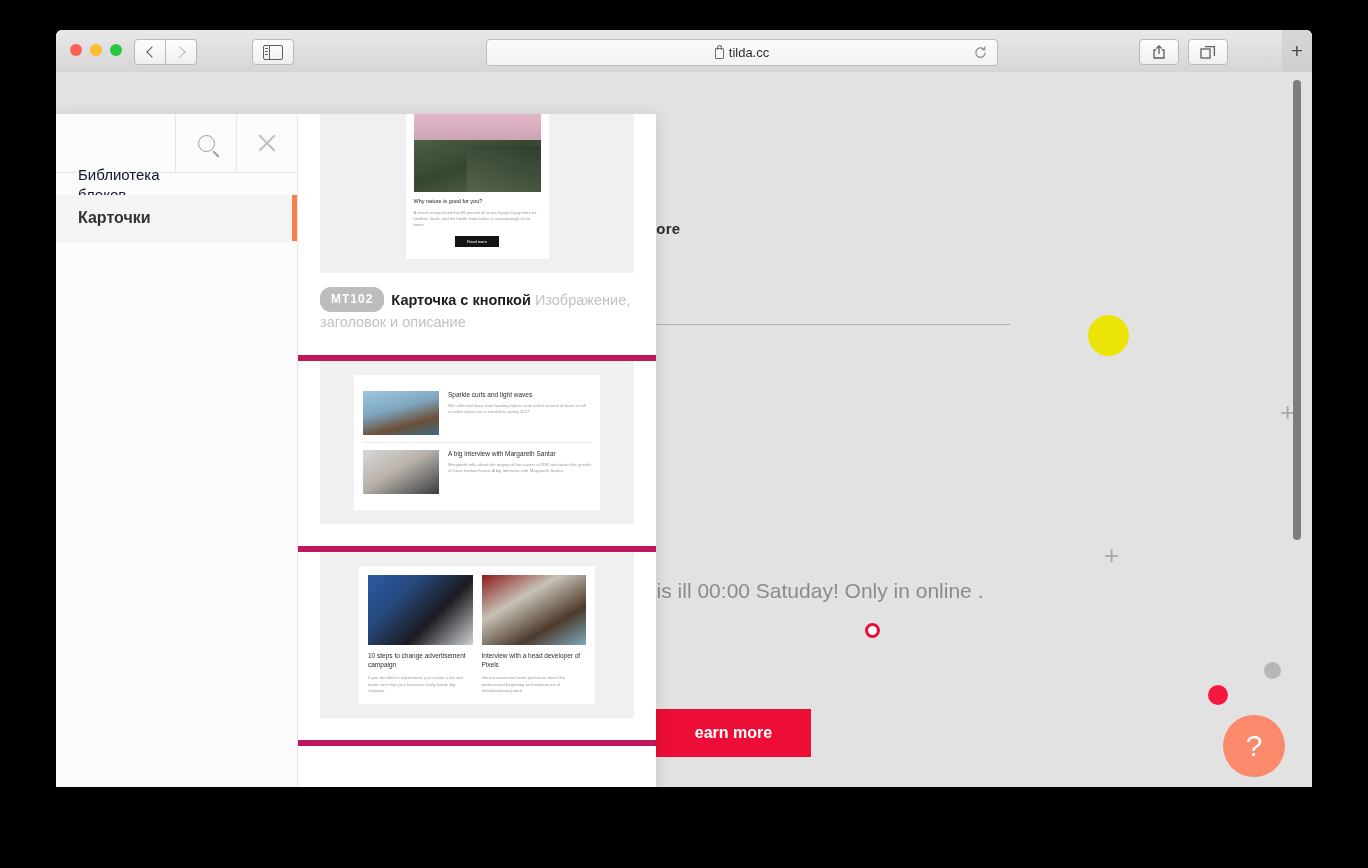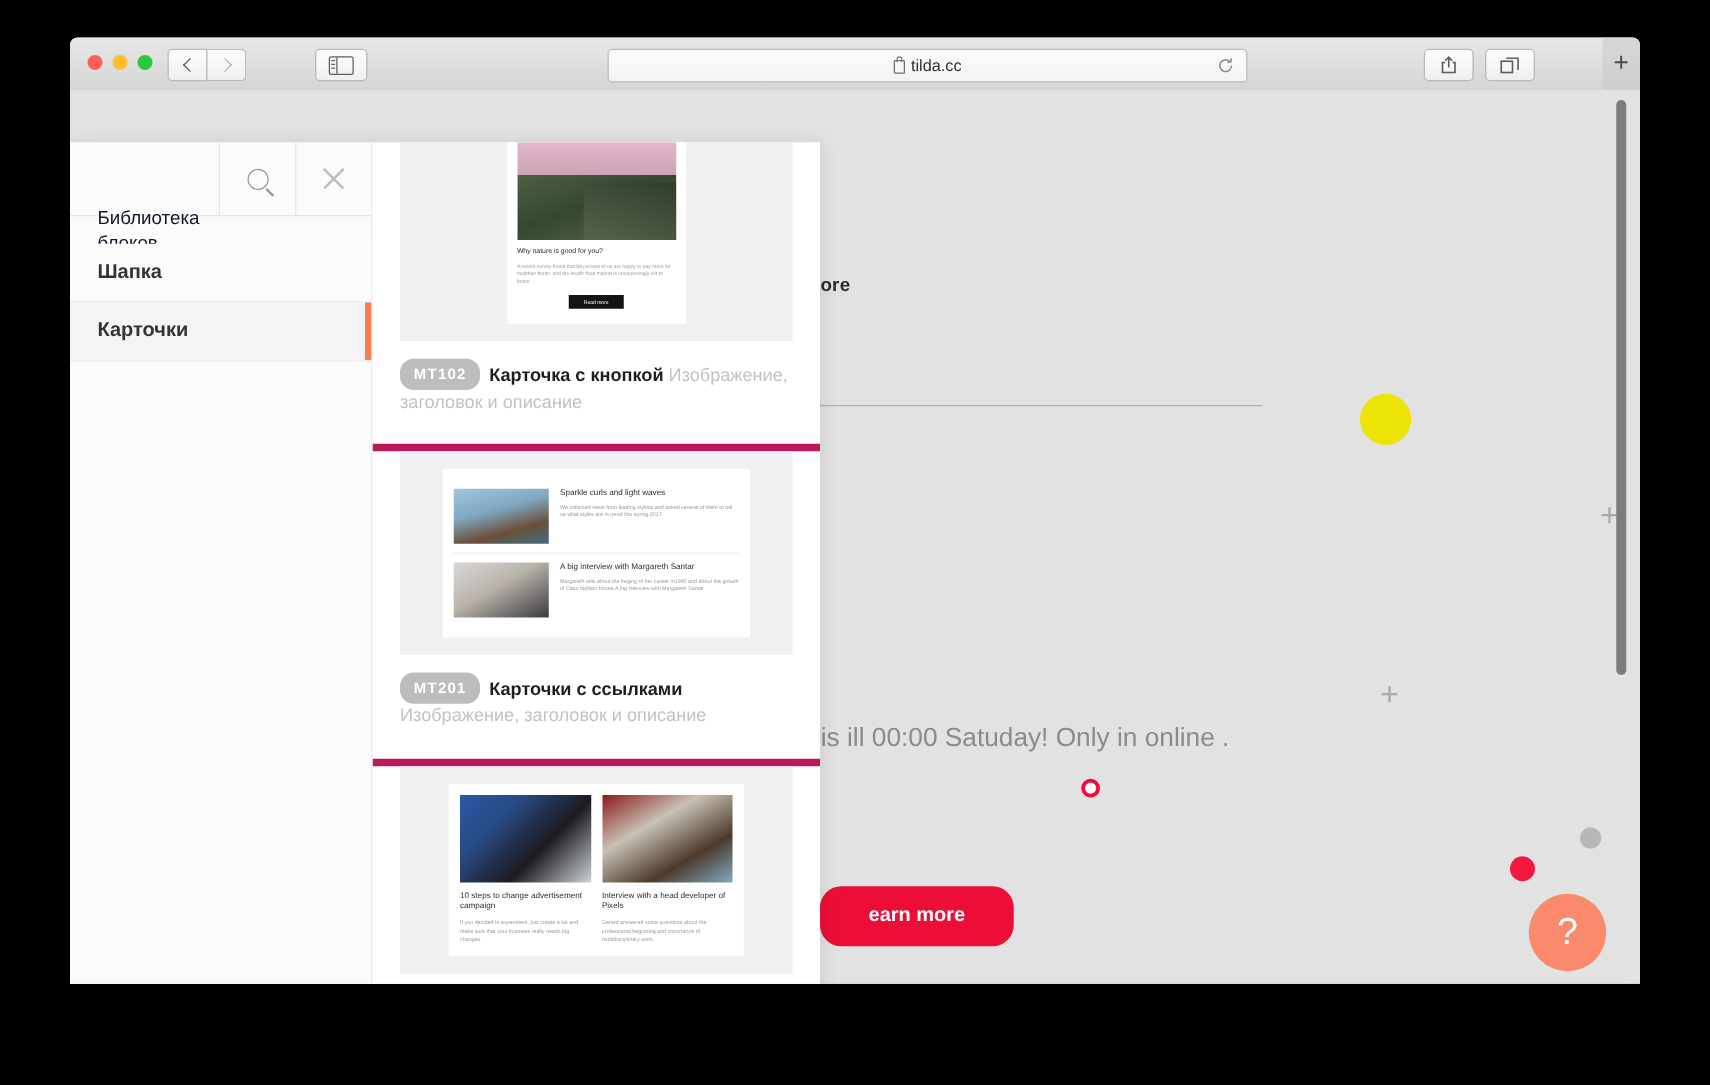--- a/index.html
+++ b/index.html
@@ -98,21 +98,21 @@
     position:absolute;left:332px;top:413px;
     font-size:27px;color:#1f1f1f;white-space:nowrap;
   }
   .bodytext{
     position:absolute;left:336px;top:505px;width:640px;
     font-size:21px;line-height:1.33;color:#8b8b8b;
   }
   .cta{
     position:absolute;left:600px;top:637px;width:155px;height:48px;
     background:#ec0e36;color:#fff;font-size:16px;font-weight:bold;
-    display:flex;align-items:center;justify-content:center;border-radius:17px;
+    display:flex;align-items:center;justify-content:center;
   }
 
   .deco{position:absolute;border-radius:50%;}
   .d-yellow{left:1032px;top:243px;width:41px;height:41px;background:#ece406;}
   .d-gray{left:1208px;top:590px;width:17px;height:17px;background:#b7b7b7;}
   .d-red-big{left:1152px;top:613px;width:20px;height:20px;background:#f4183e;}
   .d-red-small{left:1187px;top:655px;width:8px;height:8px;background:#e8254a;}
   .plus-mark{position:absolute;color:#a9a9a9;font-size:26px;font-weight:300;line-height:1;}
   .p1{left:1224px;top:327px;}
   .p2{left:1048px;top:470px;}
@@ -290,23 +290,20 @@
           <div class="lib-title">Библиотека блоков</div>
           <div class="lib-iconcell">
             <span class="mag"></span>
           </div>
           <div class="lib-iconcell">
             <span class="xi"></span>
           </div>
         </div>
 
         <div class="lib-menu">
-          <div class="menu-item">
-            <span>Шапка</span>
-          </div>
           <div class="menu-item active">
             <span>Карточки</span>
           </div>
         </div>
       </div>
 
       <div class="lib-right">
         <div class="blocklist">
 
           <div class="block">
@@ -339,24 +336,20 @@
                 </div>
                 <div class="row2">
                   <div class="thumb th-b"></div>
                   <div>
                     <div class="r2t">A big interview with Margareth Santar</div>
                     <div class="r2p">Margareth tells about the beging of her career in1995 and about the growth of Caso fashion house.A big interview with Margareth Santar</div>
                   </div>
                 </div>
               </div>
             </div>
-            <div class="meta">
-              <span class="badge">MT201</span><span class="mname">Карточки с ссылками</span>
-              <span class="mdesc">Изображение, заголовок и описание</span>
-            </div>
           </div>
 
           <div class="block">
             <div class="preview">
               <div class="card3">
                 <div class="col3">
                   <div class="im3 im3a"></div>
                   <div class="c3t">10 steps to change advertisement campaign</div>
                   <div class="c3p">If you decided to experiment, just create a list and make sure that your business really needs big changes.</div>
                 </div>

